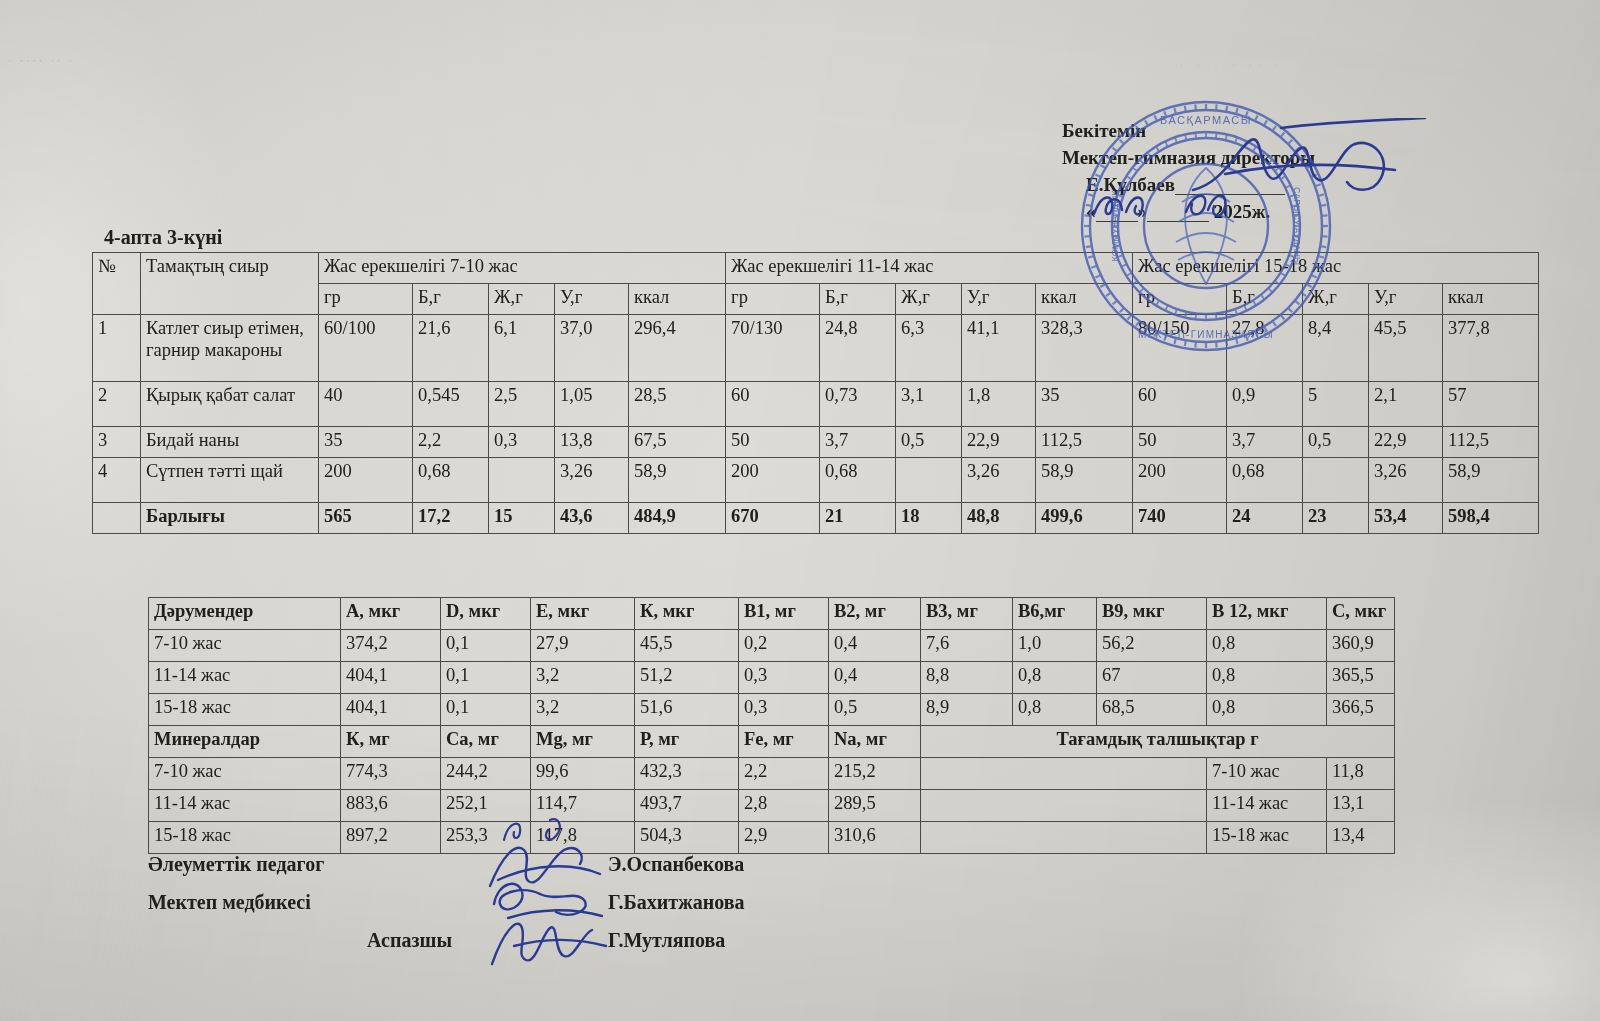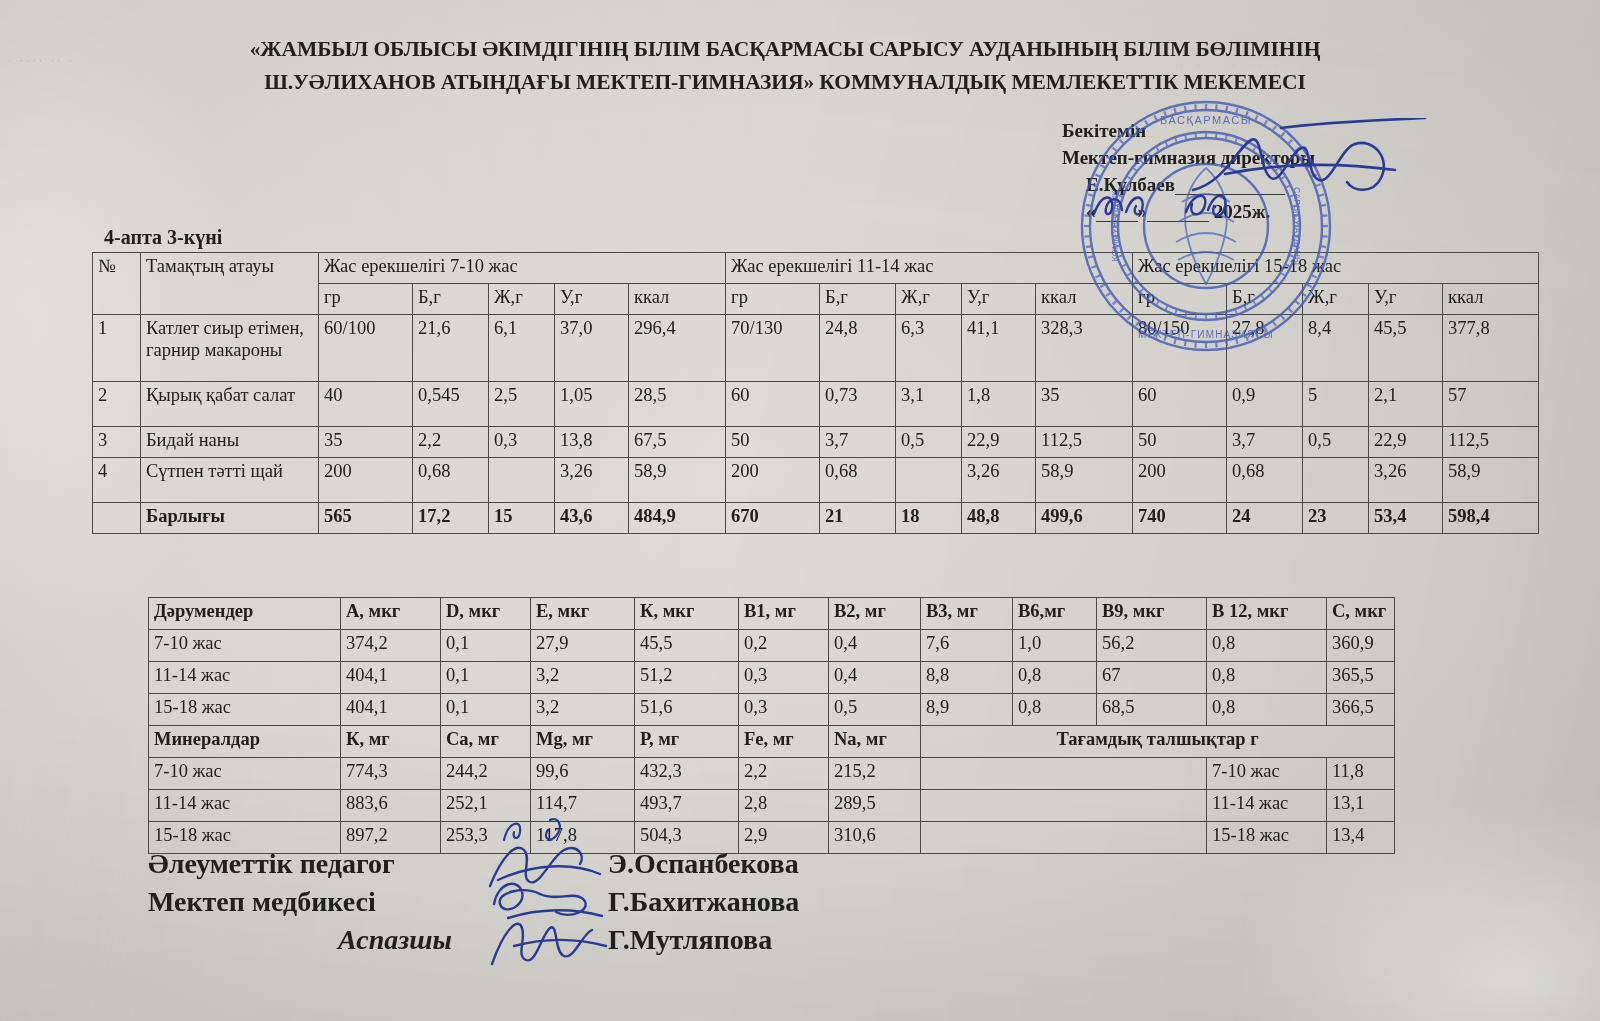--- a/index.html
+++ b/index.html
@@ -126,26 +126,26 @@
     width: 1246px;
   }
   #tbl-nutr td, #tbl-nutr th { height: 27px; font-size: 18.5px; }
   #tbl-nutr td.hdr { font-weight: bold; }
   #tbl-nutr td.fiber-head { text-align: center; font-weight: bold; }
   #tbl-nutr td.blank { border-right: none; }
 
   
   #signs {
     left: 148px; top: 845px; width: 700px;
-    font-weight: bold; font-size: 28px;
+    font-weight: bold; font-size: 20px;
     line-height: 38px;
   }
   #signs .srow { display: flex; align-items: baseline; }
   #signs .role { width: 330px; display: block; }
-  #signs .role.ind { text-align: right; padding-right: 26px; width: 304px; font-style: italic; }
+  #signs .role.ind { text-align: right; padding-right: 26px; width: 304px; }
   #signs .gap { width: 130px; display: block; }
   #signs .name { display: block; white-space: nowrap; }
 
   
   #stamp { left: 1078px; top: 98px; width: 256px; height: 256px; z-index: 5; opacity: 0.82; }
   .sigink { z-index: 6; pointer-events: none; }
   #sig-dir { left: 1185px; top: 118px; width: 250px; height: 100px; }
   #sig-date { left: 1082px; top: 182px; width: 230px; height: 46px; }
   #sig-1 { left: 480px; top: 836px; width: 130px; height: 56px; }
   #sig-2 { left: 484px; top: 874px; width: 130px; height: 52px; }
@@ -153,24 +153,20 @@
   #sig-mg { left: 498px; top: 812px; width: 80px; height: 34px; }
 </style>
 </head>
 <body>
 
 <div id="page">
 
   <div id="ghost" class="layer">· ···· ·· ·</div>
   <div id="ghost2" class="layer">· · · · ·· ·</div>
 
-  <div id="header" class="layer">
-    <span class="hl">«ЖАМБЫЛ ОБЛЫСЫ ӘКІМДІГІНІҢ БІЛІМ БАСҚАРМАСЫ САРЫСУ АУДАНЫНЫҢ БІЛІМ БӨЛІМІНІҢ</span>
-    <span class="hl">Ш.УӘЛИХАНОВ АТЫНДАҒЫ МЕКТЕП-ГИМНАЗИЯ» КОММУНАЛДЫҚ МЕМЛЕКЕТТІК МЕКЕМЕСІ</span>
-  </div>
 
   <div id="approve" class="layer">
     <span class="ln">Бекітемін</span>
     <span class="ln">Мектеп-гимназия директоры</span>
     <span class="ln indent">
       <span>Е.Құлбаев</span><span class="ul"></span>
     </span>
     <span class="ln indent">
       <span>«</span><span class="ul short"></span><span>»</span><span class="ul mid"></span>
       <span>2025ж.</span>
@@ -371,21 +367,21 @@
         <col style="width:97px">
       <col style="width:94px">
         <col style="width:76px">
         <col style="width:66px">
         <col style="width:74px">
         <col style="width:96px">
     </colgroup>
     <tbody>
       <tr>
         <td rowspan="2">№</td>
-        <td rowspan="2">Тамақтың атауы</td>
+        <td rowspan="2">Тамақтың сиыр</td>
         <td colspan="5">Жас ерекшелігі 7-10 жас</td>
         <td colspan="5">Жас ерекшелігі 11-14  жас</td>
         <td colspan="5">Жас ерекшелігі 15-18 жас</td>
       </tr>
       <tr>
         <td>гр</td>
         <td>Б,г</td>
         <td>Ж,г</td>
         <td>У,г</td>
         <td>ккал</td>

